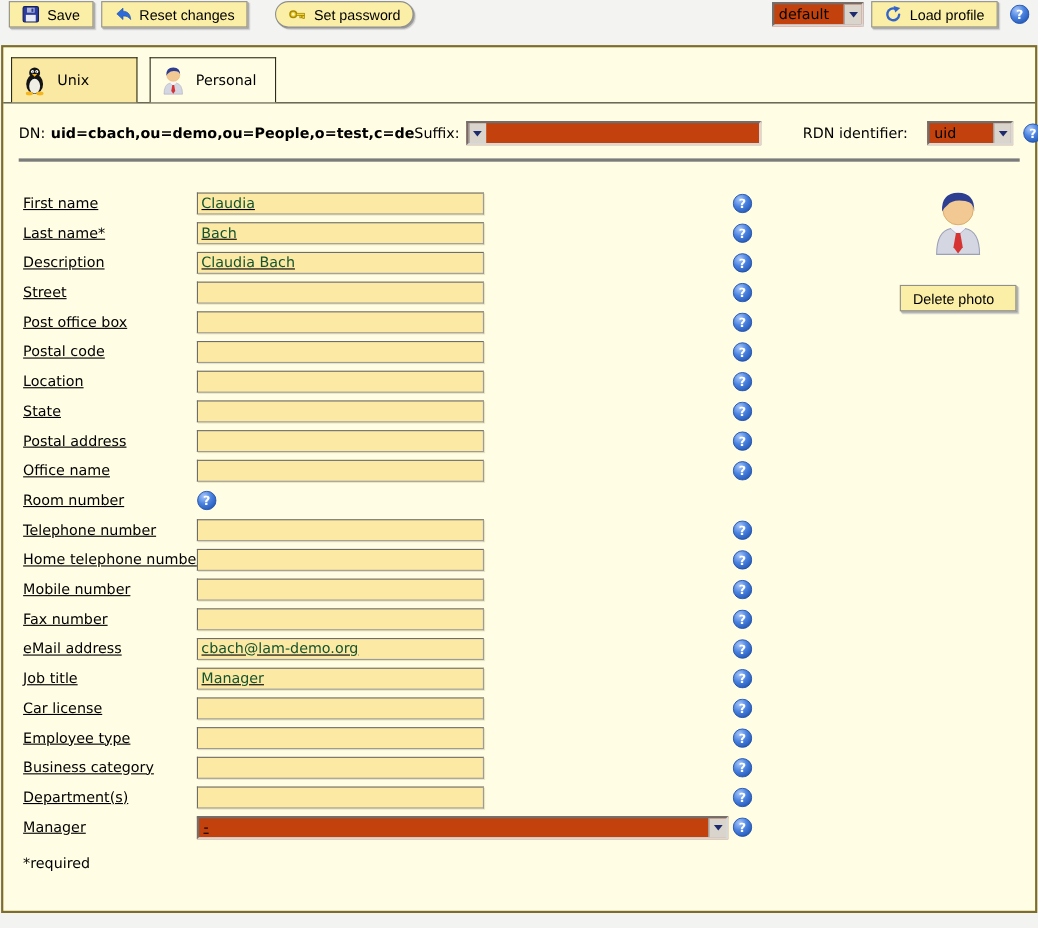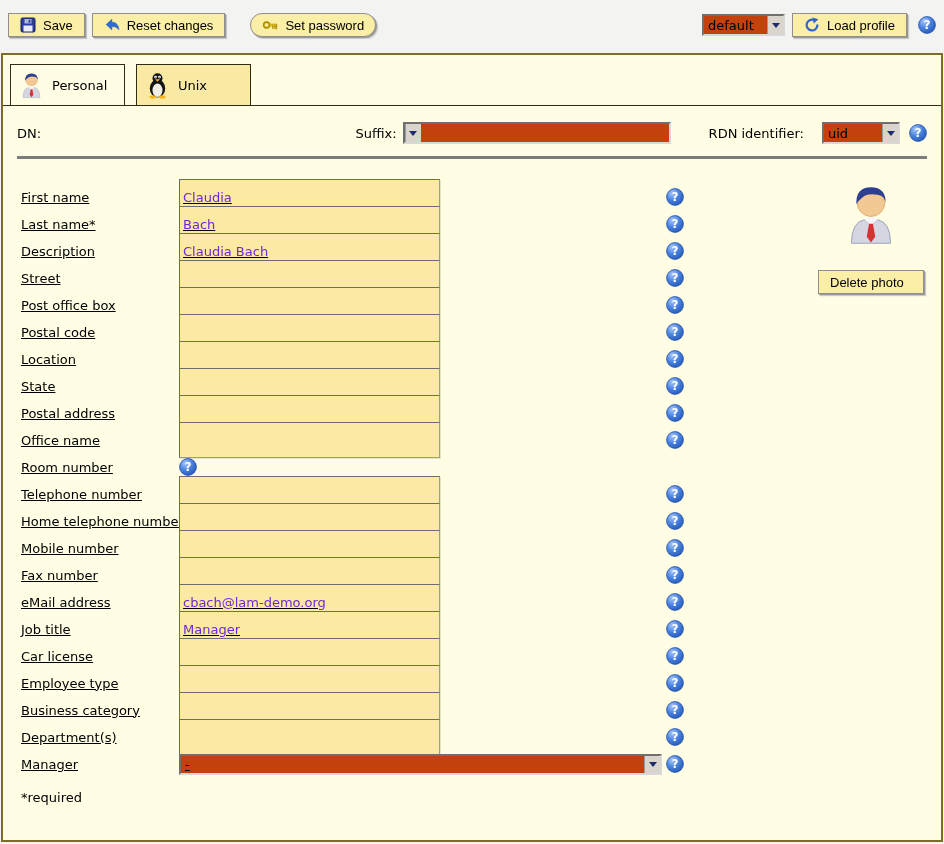--- a/index.html
+++ b/index.html
@@ -3,21 +3,21 @@
 <meta charset="utf-8">
 <style>
   html,body{margin:0;padding:0;}
   body{
     width:944px;height:844px;overflow:hidden;
     background:#f3f3f2;
     font-family:"DejaVu Sans","Liberation Sans",sans-serif;
     font-size:13px;color:#000;
   }
   
-  .toolbar{display:flex;align-items:center;padding:12px 8px 0 8px;height:26px;}
+  .toolbar{display:flex;align-items:center;padding:0 8px 0 8px;height:26px;}
   .btn{
     display:inline-flex;align-items:center;gap:7px;
     background:#fbeea6;border:1px solid #8f8f8f;
     box-shadow:1px 1px 0 #9a9a9a,2px 2px 1px #c9c9c9;
     height:24px;padding:0 11px;box-sizing:border-box;
     font-size:13px;cursor:pointer;white-space:nowrap;
   }
   .btn svg{flex:none;}
   .gap-left{margin-left:18px;border-radius:12px;}
   .toolbar-left{display:flex;align-items:center;gap:7px;}
@@ -58,25 +58,25 @@
   .dn-help{margin-left:9px;display:inline-flex;}
   .separator{height:3px;background:#7b7b7b;margin:12px 14px 0 14px;}
   
   .form{padding:28px 0 0 18px;}
   .fgroup{margin-bottom:4px;}
   .frow{display:flex;align-items:center;height:20px;margin-bottom:7px;text-decoration:underline;}
   .flabel{width:158px;flex:none;white-space:nowrap;}
   .ffield{width:487px;flex:none;display:flex;align-items:center;}
   .tinput{
     width:261px;height:20px;box-sizing:border-box;
-    background:#fce9a4;color:#6d28d9;
+    background:#fce9a4;color:#14532d;
     border:1px solid #9b9b9b;border-top-color:#6d6d6d;border-left-color:#6d6d6d;
     box-shadow:1px 1px 0 #e8e4c2;
     font-family:"DejaVu Sans","Liberation Sans",sans-serif;font-size:13px;
-    padding:17px 3px;
+    padding:1px 3px;
   }
   .sel-manager{width:483px;height:21px;}
   .help{width:18px;height:18px;flex:none;display:inline-flex;cursor:pointer;}
   .required-note{margin-top:16px;}
   
   .photo-col{position:absolute;top:126px;right:14px;width:112px;text-align:center;}
   .photo-col .avatar{display:inline-block;}
   .delete-photo{margin-top:20px;justify-content:flex-start;width:106px;}
 </style>
 </head>
@@ -144,53 +144,54 @@
           <circle cx="9" cy="9" r="8.4" fill="url(#hg)" stroke="#2050a8" stroke-width="0.8"></circle>
           <text x="9" y="13.2" font-size="11.5" font-weight="bold" fill="#ffffff" text-anchor="middle" font-family="DejaVu Sans,sans-serif">?</text>
         </svg>
     </span>
   </div>
 </div>
 
 <div class="panel">
 
   <div class="tabbar">
-    <div class="tab active">
-      <span style="display:inline-flex">
-        <svg viewBox="0 0 32 40" width="23" height="28">
-            <circle cx="16" cy="13" r="8.5" fill="#f2c893" stroke="#d9a869" stroke-width="0.5"></circle>
-            <path d="M7 14 Q6.5 3.5 16 3.5 Q25.5 3.5 25 14 Q25 9 20 8.2 Q13 7 10 10.5 Q8 12 7 14 Z" fill="#2e3f92"></path>
-            <path d="M4 38 Q4 25 12 23.5 L16 27 L20 23.5 Q28 25 28 38 Z" fill="#d4d6e2" stroke="#9aa0b8" stroke-width="0.6"></path>
-            <path d="M12 23.5 L16 27 L20 23.5 L18 22 L14 22 Z" fill="#f6f6fa"></path>
-            <path d="M14.8 26 L17.2 26 L18.6 34 L16 37.5 L13.4 34 Z" fill="#d63333"></path>
-          </svg>
-      </span>
-      <span>Personal</span>
-    </div>
     <div class="tab">
       <span style="display:inline-flex">
         <svg viewBox="0 0 24 28" width="23" height="27">
             <ellipse cx="12" cy="17" rx="8" ry="9.5" fill="#141414"></ellipse>
             <circle cx="12" cy="6.5" r="5.2" fill="#141414"></circle>
             <circle cx="10" cy="5.2" r="1.5" fill="#ffffff"></circle>
             <circle cx="14" cy="5.2" r="1.5" fill="#ffffff"></circle>
             <circle cx="10.3" cy="5.5" r="0.6" fill="#222222"></circle>
             <circle cx="13.7" cy="5.5" r="0.6" fill="#222222"></circle>
             <path d="M9.5 7.4 L14.5 7.4 L12 10 Z" fill="#f5b51c"></path>
             <ellipse cx="12" cy="19" rx="5.2" ry="7" fill="#efefe6"></ellipse>
             <ellipse cx="7" cy="26" rx="3.4" ry="1.8" fill="#f5b51c"></ellipse>
             <ellipse cx="17" cy="26" rx="3.4" ry="1.8" fill="#f5b51c"></ellipse>
           </svg>
       </span>
       <span>Unix</span>
     </div>
+    <div class="tab active">
+      <span style="display:inline-flex">
+        <svg viewBox="0 0 32 40" width="23" height="28">
+            <circle cx="16" cy="13" r="8.5" fill="#f2c893" stroke="#d9a869" stroke-width="0.5"></circle>
+            <path d="M7 14 Q6.5 3.5 16 3.5 Q25.5 3.5 25 14 Q25 9 20 8.2 Q13 7 10 10.5 Q8 12 7 14 Z" fill="#2e3f92"></path>
+            <path d="M4 38 Q4 25 12 23.5 L16 27 L20 23.5 Q28 25 28 38 Z" fill="#d4d6e2" stroke="#9aa0b8" stroke-width="0.6"></path>
+            <path d="M12 23.5 L16 27 L20 23.5 L18 22 L14 22 Z" fill="#f6f6fa"></path>
+            <path d="M14.8 26 L17.2 26 L18.6 34 L16 37.5 L13.4 34 Z" fill="#d63333"></path>
+          </svg>
+      </span>
+      <span>Personal</span>
+    </div>
   </div>
 
   <div class="dnbar">
     <span>DN:</span>
+    <span class="dn-value">uid=cbach,ou=demo,ou=People,o=test,c=de</span>
     <span class="dn-right">
       <span class="lbl">Suffix:</span>
       <span class="sel sel-suffix">
         <span class="sel-btn">
             <span class="sel-arrow"></span>
           </span>
       </span>
       <span class="rdn-group">
         <span class="lbl">RDN identifier:</span>
         <span class="sel sel-rdn">

